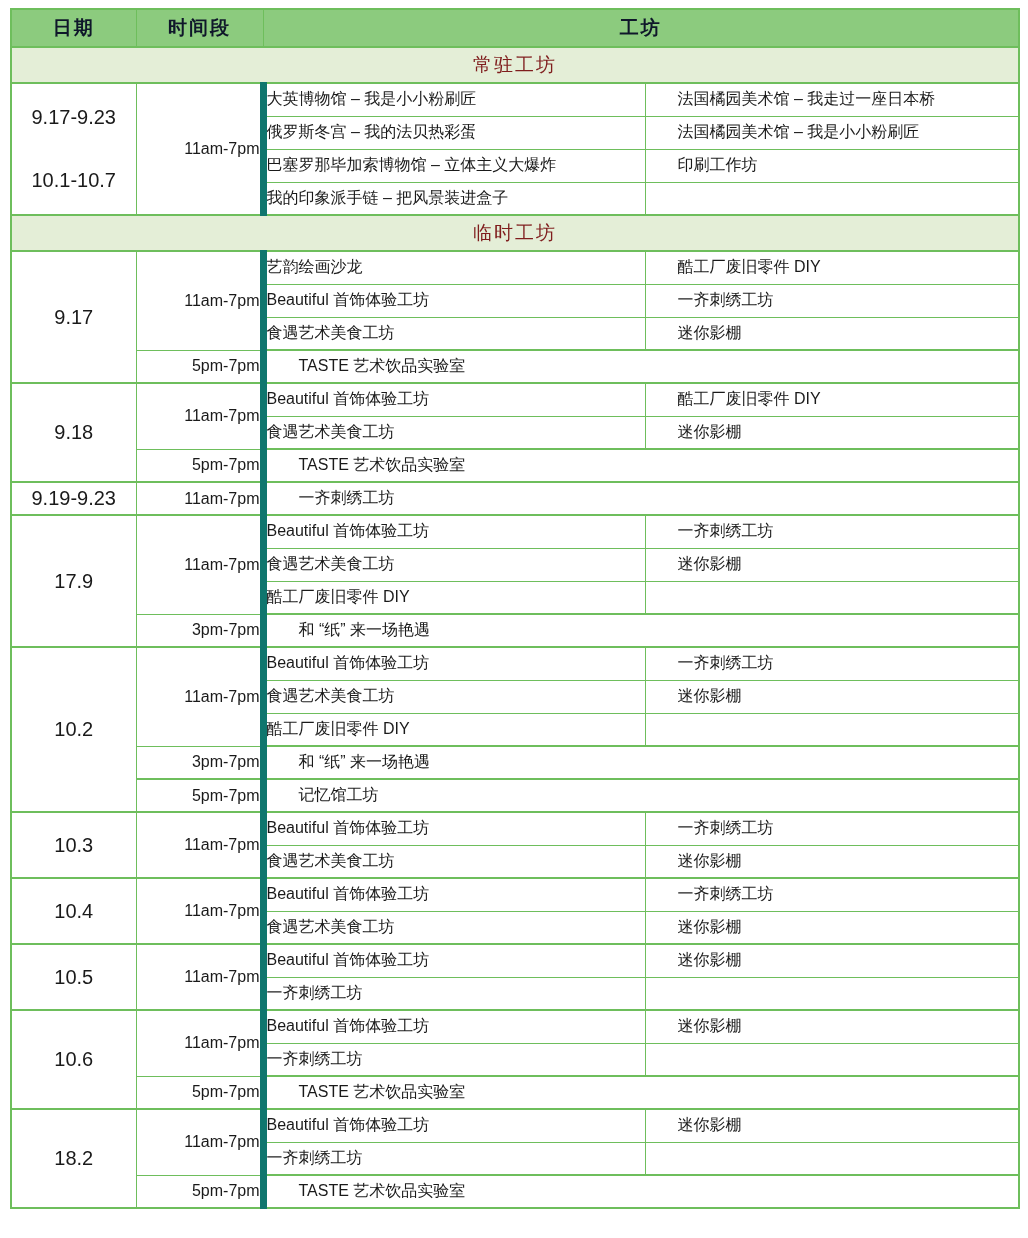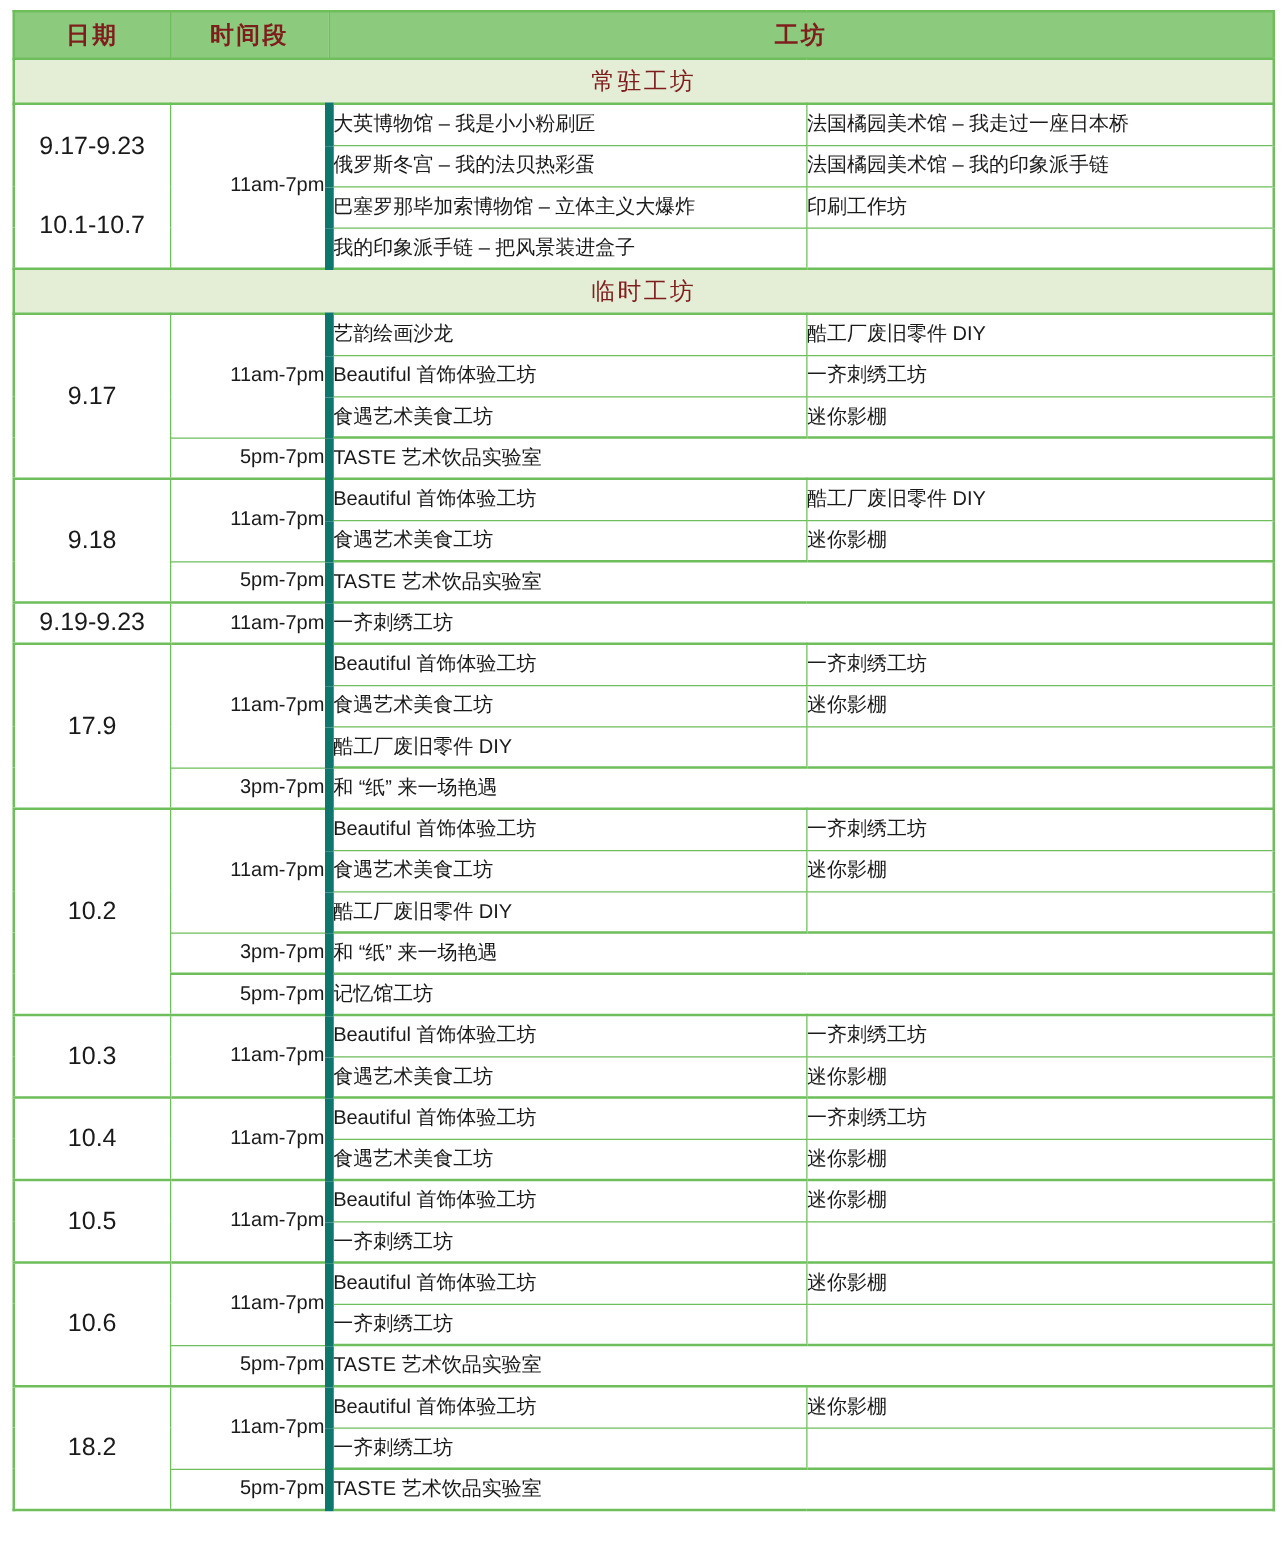--- a/index.html
+++ b/index.html
@@ -36,21 +36,21 @@
 
   
   col.c-date { width: 125px; }
   col.c-time { width: 127px; }
   col.c-wsa  { width: 382px; }
   col.c-wsb  { width: 374px; }
 
   
   tr.head td {
     background: #8ccb7e;
-    color: #7f1d1d;
+    color: #0f172a;
     font-weight: bold;
     text-align: center;
     font-size: 19px;
     height: 38px;
     letter-spacing: 2px;
     border: 1px solid #6ebe5c;
   }
 
   
   tr.section td {
@@ -88,21 +88,21 @@
     font-size: 16px;
     padding: 0 0 0 8px;
     border-left: 1px solid #9fcf8f;
     border-right: 1px solid #9fcf8f;
     border-top: 1px solid #9fcf8f;
     border-bottom: 1px solid #9fcf8f;
     white-space: nowrap;
     overflow: hidden;
   }
   td.ws.first { border-left: 7px solid #0f766e; }
-  td.ws.last  { border-right: 2px solid #6ebe5c; }
+  td.ws.last  { border-right: 2px solid #6ebe5c; padding-left: 32px; }
 
   
   tr.blockstart > td { border-top: 2px solid #6ebe5c; }
   
   tr.blockend > td { border-bottom: 2px solid #6ebe5c; }
 
   
   tr.groupend > td.time,
   tr.groupend > td.ws { border-bottom: 2px solid #6ebe5c; }
 
@@ -132,21 +132,21 @@
           <td class="date rowh" rowspan="4">
             <span class="dl">9.17-9.23</span>
             <span class="dl">10.1-10.7</span>
           </td>
           <td class="time rowh" rowspan="4">11am-7pm</td>
           <td class="ws first rowh">大英博物馆 – 我是小小粉刷匠</td>
           <td class="ws last rowh">法国橘园美术馆 – 我走过一座日本桥</td>
         </tr>
         <tr class="">
           <td class="ws first rowh">俄罗斯冬宫 – 我的法贝热彩蛋</td>
-          <td class="ws last rowh">法国橘园美术馆 – 我的印象派手链</td>
+          <td class="ws last rowh">法国橘园美术馆 – 我是小小粉刷匠</td>
         </tr>
         <tr class="">
           <td class="ws first rowh">巴塞罗那毕加索博物馆 – 立体主义大爆炸</td>
           <td class="ws last rowh">印刷工作坊</td>
         </tr>
         <tr class="blockend">
           <td class="ws first rowh">我的印象派手链 – 把风景装进盒子</td>
           <td class="ws last rowh"></td>
         </tr>
         <tr class="section">

